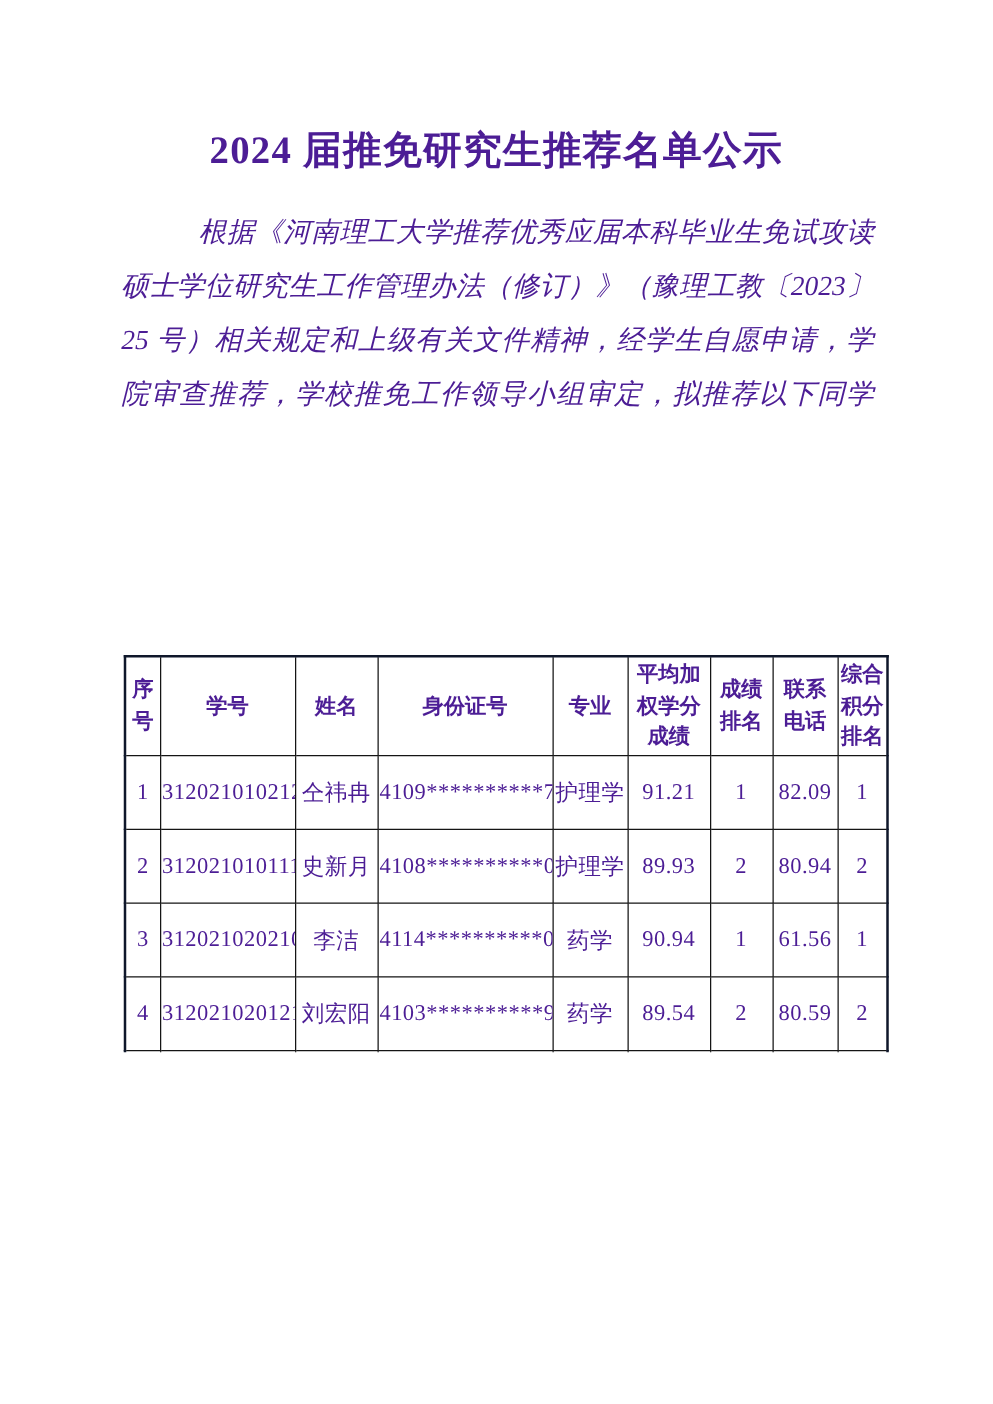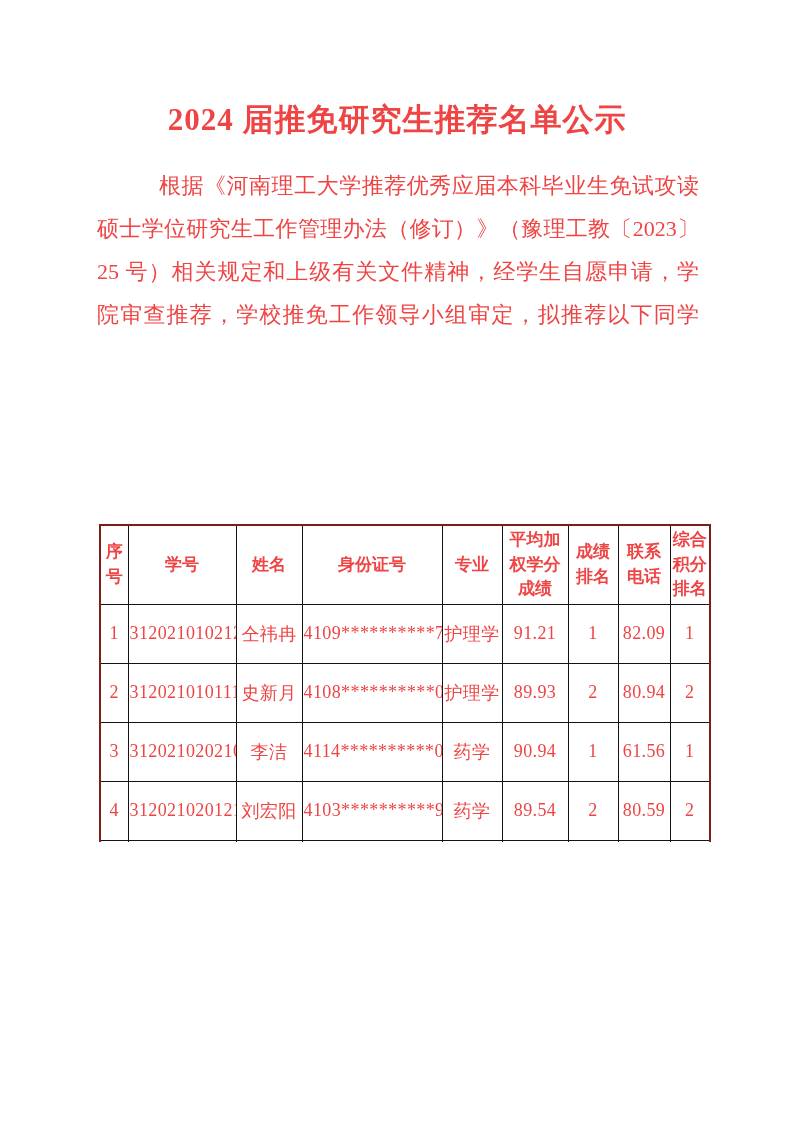--- a/index.html
+++ b/index.html
@@ -3,21 +3,21 @@
 <meta charset="utf-8">
 <style>
   html, body { margin: 0; padding: 0; background: #ffffff; }
   .page {
     position: relative;
     width: 794px;
     height: 842px;
     background: #ffffff;
     overflow: hidden;
     font-family: "Liberation Serif", "DejaVu Serif", serif;
-    color: #ef4444;
+    color: #4c1d95;
   }
   .doc-title {
     position: absolute;
     top: 98px;
     left: 0;
     width: 100%;
     text-align: center;
     font-size: 31px;
     line-height: 44px;
     font-weight: bold;
@@ -27,35 +27,36 @@
     position: absolute;
     left: 97px;
     top: 164px;
     width: 602px;
   }
   .line {
     height: 43px;
     line-height: 43px;
     font-size: 22px;
     letter-spacing: 2.4px;
+    font-style: italic;
   }
   .line.j {
     letter-spacing: 0;
     text-align: justify;
     text-align-last: justify;
   }
   .line.indent { padding-left: 62px; }
   table.roster {
     position: absolute;
     left: 99px;
     top: 524px;
     width: 610px;
     border-collapse: collapse;
     table-layout: fixed;
-    border: 2px solid #7f1d1d;
+    border: 2px solid #0f172a;
   }
   table.roster th, table.roster td {
     border: 1.5px solid #141414;
     text-align: center;
     vertical-align: middle;
     padding: 2px 1px;
     overflow: hidden;
   }
   table.roster th {
     font-family: "Liberation Sans", "DejaVu Sans", sans-serif;

